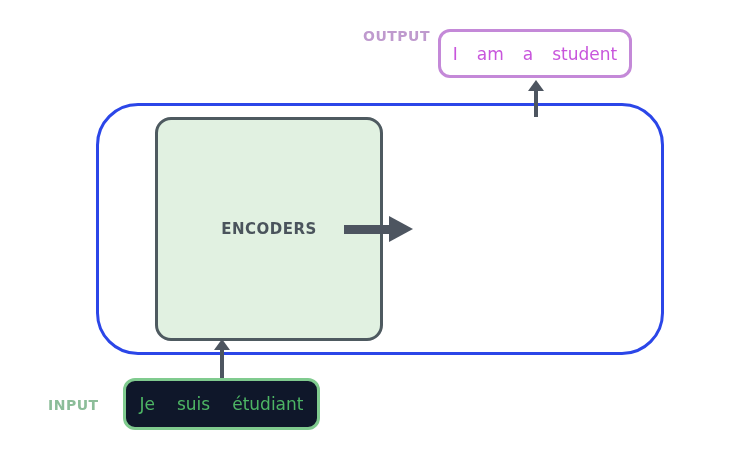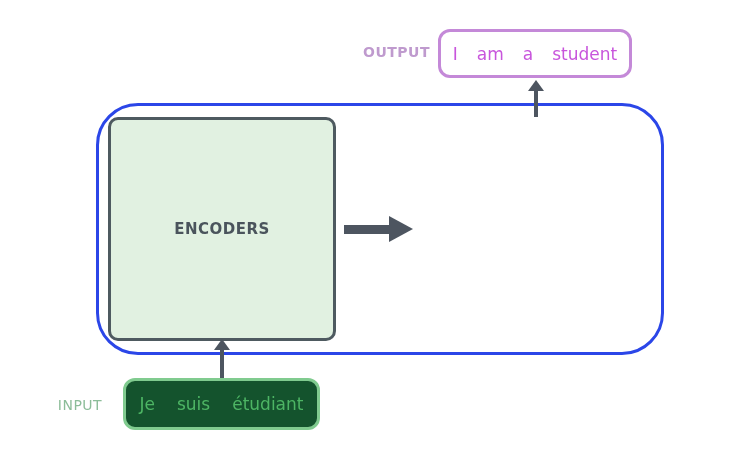--- a/index.html
+++ b/index.html
@@ -12,21 +12,21 @@
     position: relative;
     width: 756px;
     height: 474px;
     background: #ffffff;
     overflow: hidden;
   }
 
   
   .output-label {
     position: absolute;
-    left: 358px; top: 44px; width: 72px;
+    left: 358px; top: 28px; width: 72px;
     text-align: right;
     font-size: 14px;
     font-weight: 600;
     letter-spacing: 0.5px;
     color: var(--output-label);
   }
   .output-box {
     position: absolute;
     left: 438px; top: 29px;
     width: 194px; height: 49px;
@@ -51,28 +51,29 @@
     border: 3px solid var(--container-blue);
     border-radius: 42px;
     background: transparent;
   }
 
   
   .block {
     position: absolute;
     box-sizing: border-box;
     border: 3px solid var(--block-border);
-    border-radius: 10px;
+    border-radius: 16px;
     display: flex;
     align-items: center;
     justify-content: center;
     font-size: 15px;
     font-weight: 600;
     letter-spacing: 0.5px;
     color: var(--block-text);
+    margin-left: 47px;
   }
   .encoders-block {
     left: 108px; top: 117px;
     width: 228px; height: 224px;
     background: var(--encoder-fill);
   }
   .decoders-block {
     left: 424px; top: 117px;
     width: 226px; height: 224px;
     background: var(--decoder-fill);
@@ -114,34 +115,34 @@
     width: 0; height: 0;
     border-left: 8px solid transparent;
     border-right: 8px solid transparent;
     border-bottom: 11px solid var(--arrow-dark);
   }
 
   
   .input-label {
     position: absolute;
     left: 48px; top: 397px; width: 64px;
-    text-align: center;
+    text-align: left;
     font-size: 14px;
-    font-weight: 400;
+    font-weight: 700;
     letter-spacing: 0.5px;
     color: var(--input-label);
   }
   .input-box {
     position: absolute;
     left: 123px; top: 378px;
     width: 197px; height: 52px;
     box-sizing: border-box;
     border: 3px solid var(--input-border);
     border-radius: 12px;
-    background: #14532d;
+    background: #0f172a;
     display: flex;
     align-items: center;
     justify-content: center;
     gap: 22px;
     font-size: 17px;
     color: var(--input-text);
   }
 </style>
 </head>
 <body>

